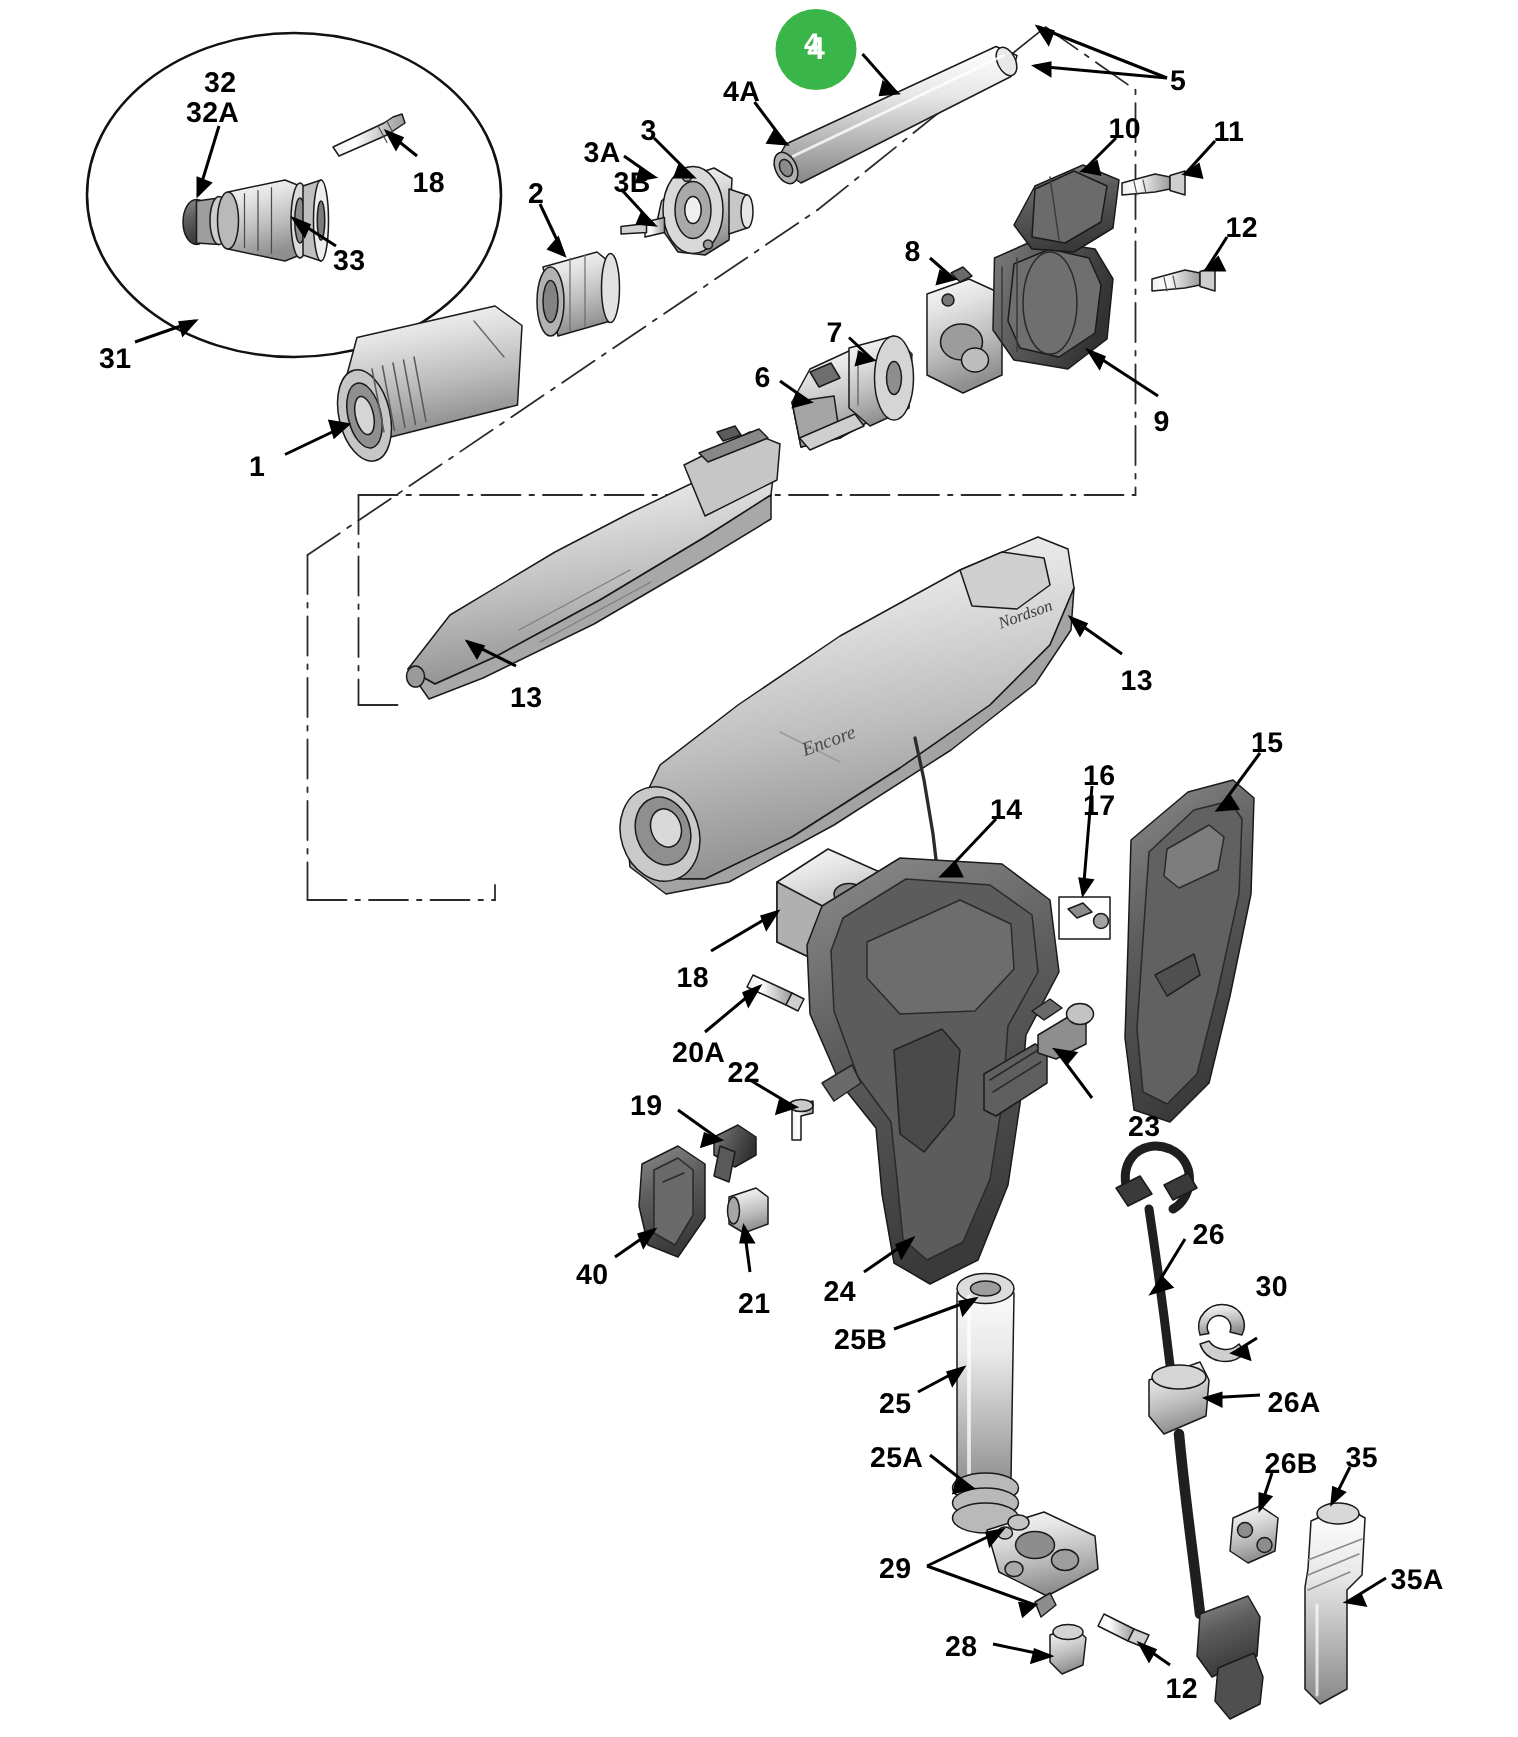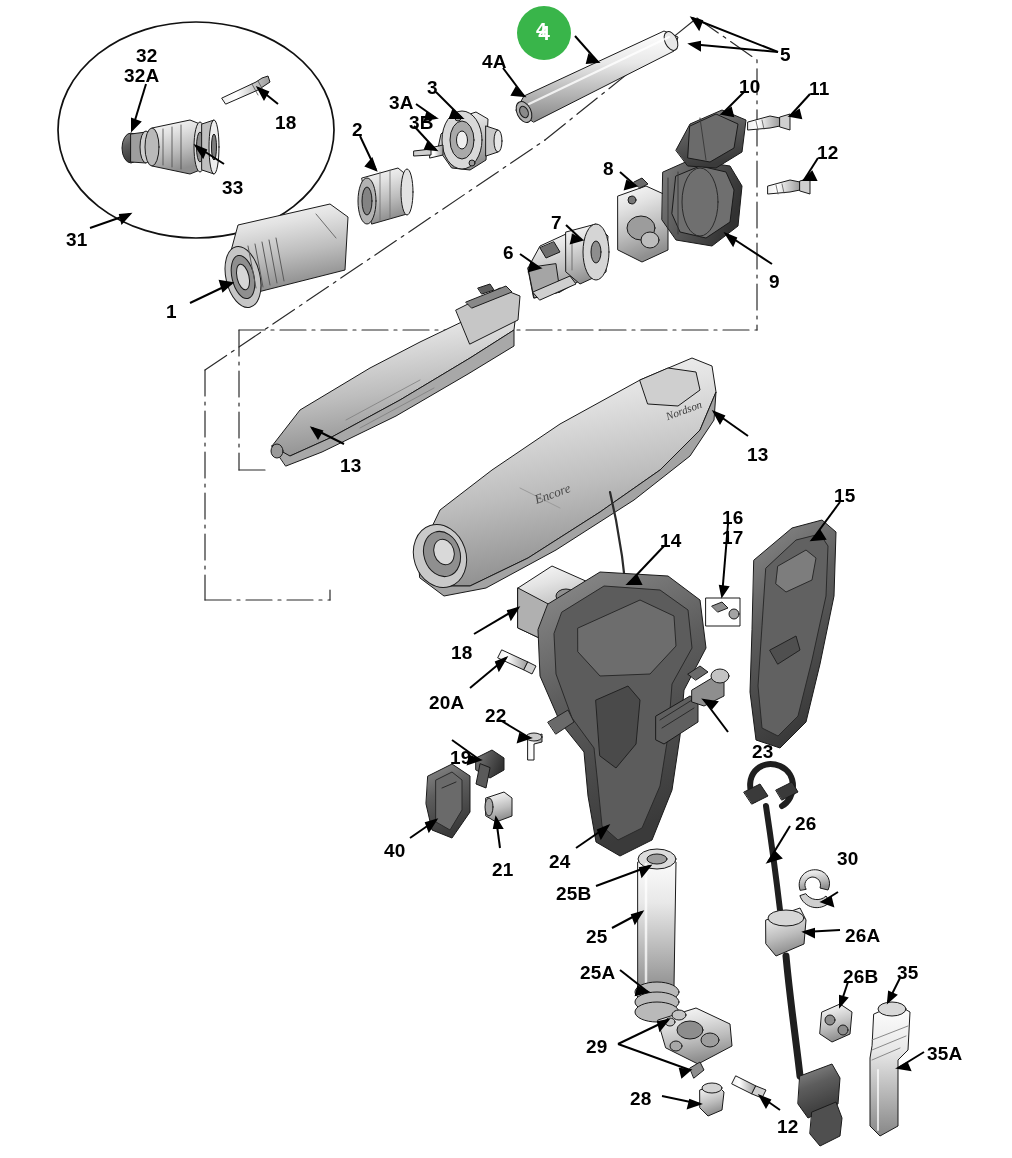--- a/index.html
+++ b/index.html
@@ -551,38 +551,38 @@
   <div class="callout" style="left:739px; top:77px;">10</div>
   <div class="callout" style="left:809px; top:79px;">11</div>
   <div class="callout" style="left:817px; top:143px;">12</div>
   <div class="callout" style="left:340px; top:456px;">13</div>
   <div class="callout" style="left:747px; top:445px;">13</div>
   <div class="callout" style="left:660px; top:531px;">14</div>
   <div class="callout" style="left:834px; top:486px;">15</div>
   <div class="callout" style="left:722px; top:508px;">16</div>
   <div class="callout" style="left:722px; top:528px;">17</div>
   <div class="callout" style="left:451px; top:643px;">18</div>
-  <div class="callout" style="left:450px; top:728px;margin-top:20px;">19</div>
+  <div class="callout" style="left:420px; top:728px;">19</div>
   <div class="callout" style="left:384px; top:841px;">40</div>
-  <div class="callout" style="left:429px; top:693px;">20A</div>
+  <div class="callout" style="left:448px; top:693px;">20A</div>
   <div class="callout" style="left:492px; top:860px;">21</div>
   <div class="callout" style="left:485px; top:706px;">22</div>
   <div class="callout" style="left:731px; top:742px;margin-left:21px;">23</div>
   <div class="callout" style="left:549px; top:852px;">24</div>
   <div class="callout" style="left:586px; top:927px;">25</div>
   <div class="callout" style="left:580px; top:963px;">25A</div>
   <div class="callout" style="left:556px; top:884px;">25B</div>
   <div class="callout" style="left:795px; top:814px;">26</div>
   <div class="callout" style="left:845px; top:926px;">26A</div>
   <div class="callout" style="left:843px; top:967px;">26B</div>
   <div class="callout" style="left:630px; top:1089px;">28</div>
   <div class="callout" style="left:586px; top:1037px;">29</div>
   <div class="callout" style="left:837px; top:849px;">30</div>
   <div class="callout" style="left:66px;  top:230px;">31</div>
   <div class="callout" style="left:136px; top:46px;">32</div>
   <div class="callout" style="left:124px; top:66px;">32A</div>
-  <div class="callout" style="left:222px; top:178px;">33</div>
+  <div class="callout" style="left:222px; top:165px;">33</div>
   <div class="callout" style="left:275px; top:113px;">18</div>
   <div class="callout" style="left:897px; top:963px;">35</div>
   <div class="callout" style="left:927px; top:1044px;">35A</div>
   <div class="callout" style="left:777px; top:1117px;">12</div>
 
 </div>
 
 </body></html>

